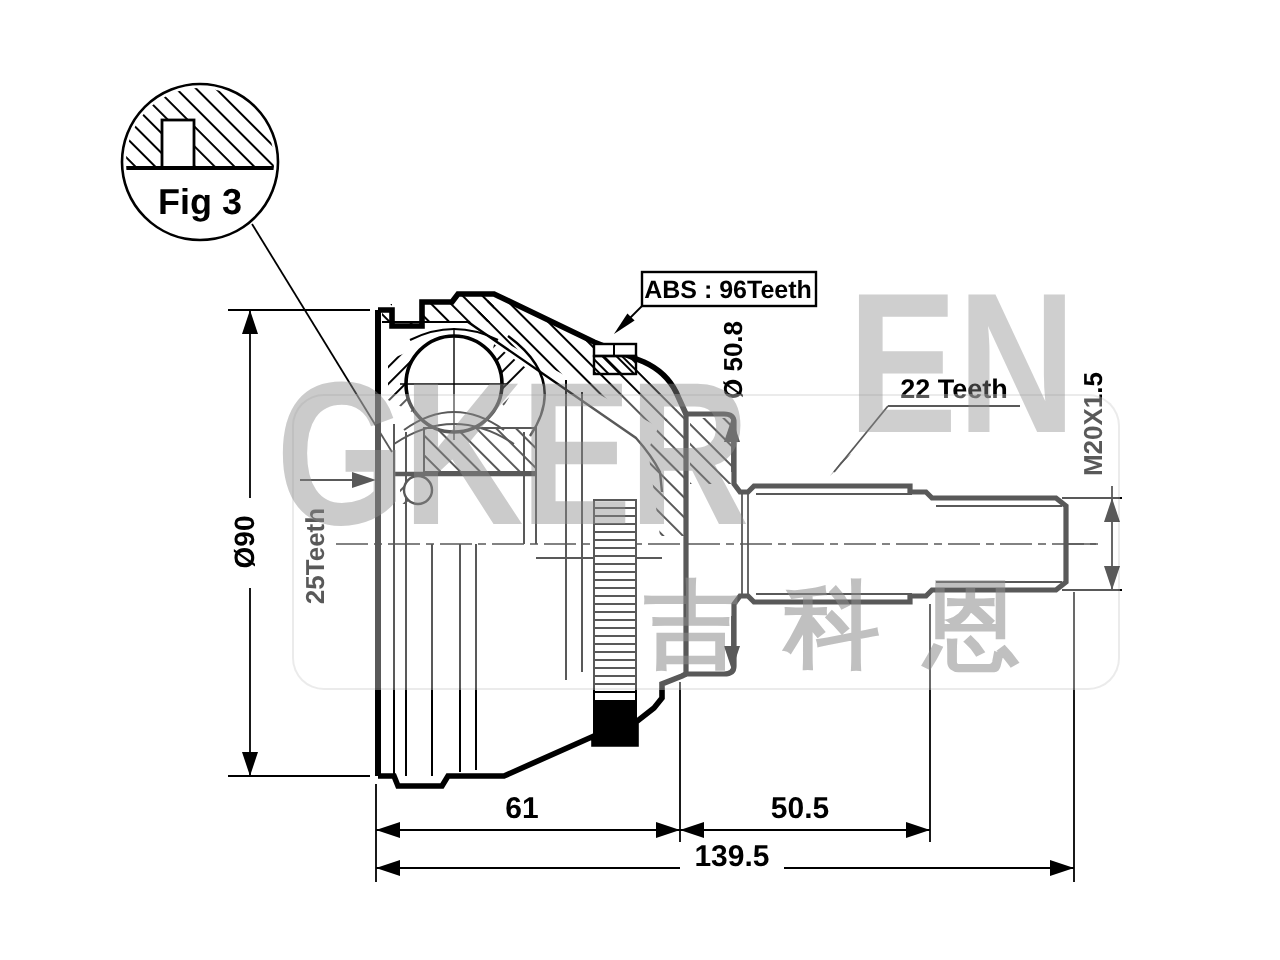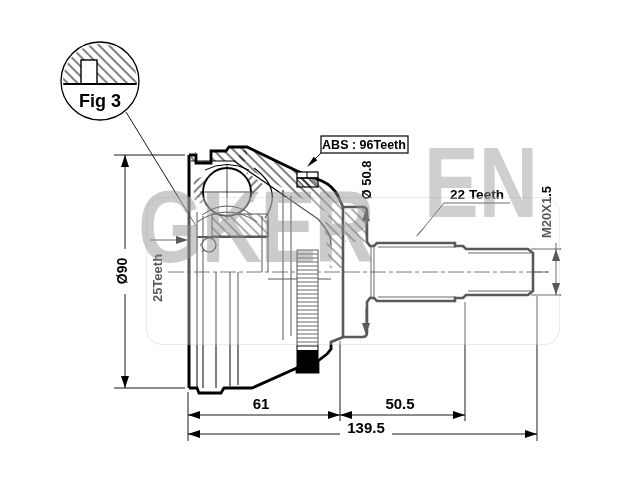--- a/index.html
+++ b/index.html
@@ -199,14 +199,15 @@
   <text x="261" y="409" font-size="15" text-anchor="middle">61</text>
   <text x="400" y="409" font-size="15" text-anchor="middle">50.5</text>
   <rect x="340" y="421" width="52" height="14" fill="#fff"></rect>
   <text x="366" y="433" font-size="15" text-anchor="middle">139.5</text>
 </svg>
 
 
 <div class="wm-box"></div>
 <div class="wm-latin1">GKER</div>
 <div class="wm-latin2">EN</div>
+<div class="wm-cjk">吉科恩</div>
 
 </div>
 
 </body></html>

